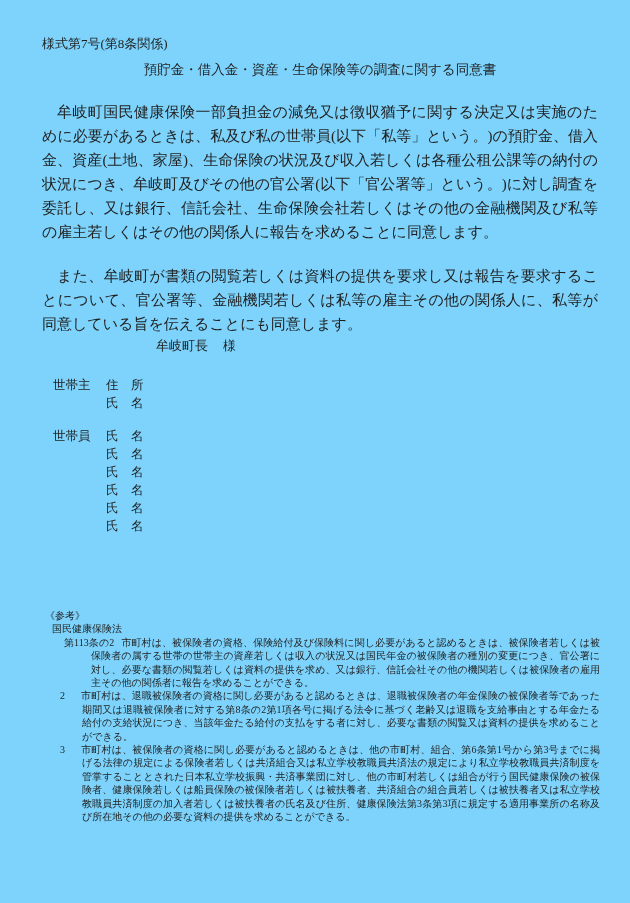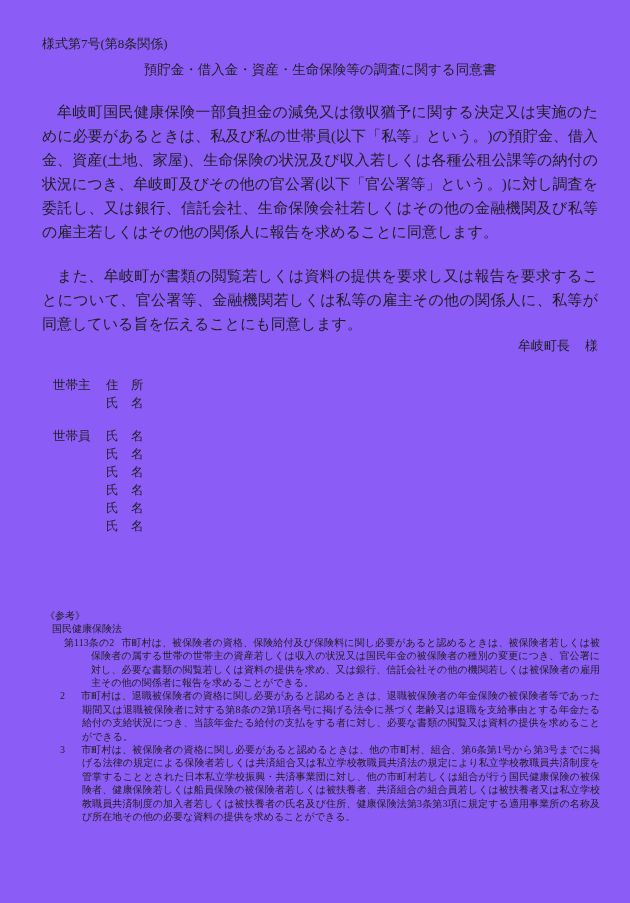--- a/index.html
+++ b/index.html
@@ -5,21 +5,21 @@
   html, body {
     margin: 0;
     padding: 0;
     background: #ffffff;
   }
   .page {
     position: relative;
     width: 630px;
     height: 903px;
     margin: 0 auto;
-    background: #8b5cf6;
+    background: #7dd3fc;
     color: #1f1f1f;
     font-family: "Liberation Serif", "DejaVu Serif", serif;
     box-sizing: border-box;
     padding: 36px 32px 0 42px;
     overflow: hidden;
   }
   .form-number {
     font-size: 13px;
     line-height: 16px;
   }
@@ -47,21 +47,20 @@
     line-height: 19px;
   }
   .date-line .gap {
     display: inline-block;
     width: 17px;
   }
   .addressee-line {
     margin-left: 114px;
     font-size: 13px;
     line-height: 19px;
-    text-align: right;
   }
   .addressee-line .honorific {
     margin-left: 15px;
   }
   .sig-block {
     margin-top: 21px;
     font-size: 12.5px;
   }
   .sig-row {
     line-height: 18px;

